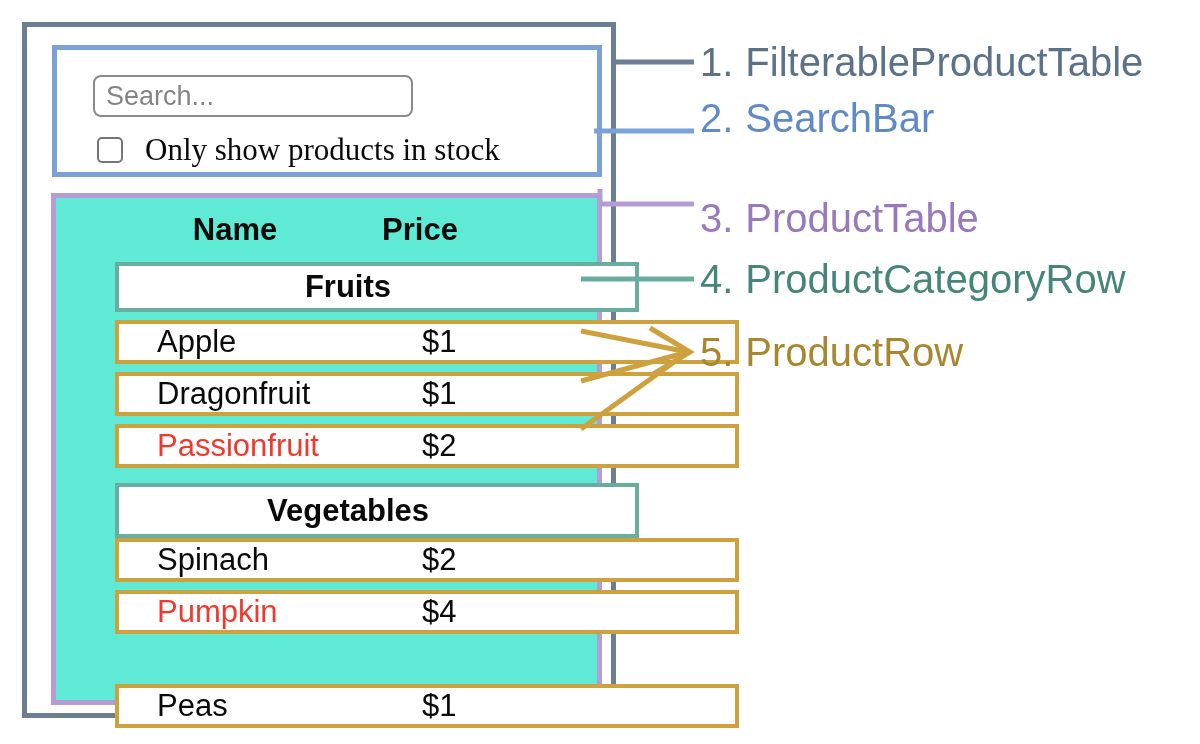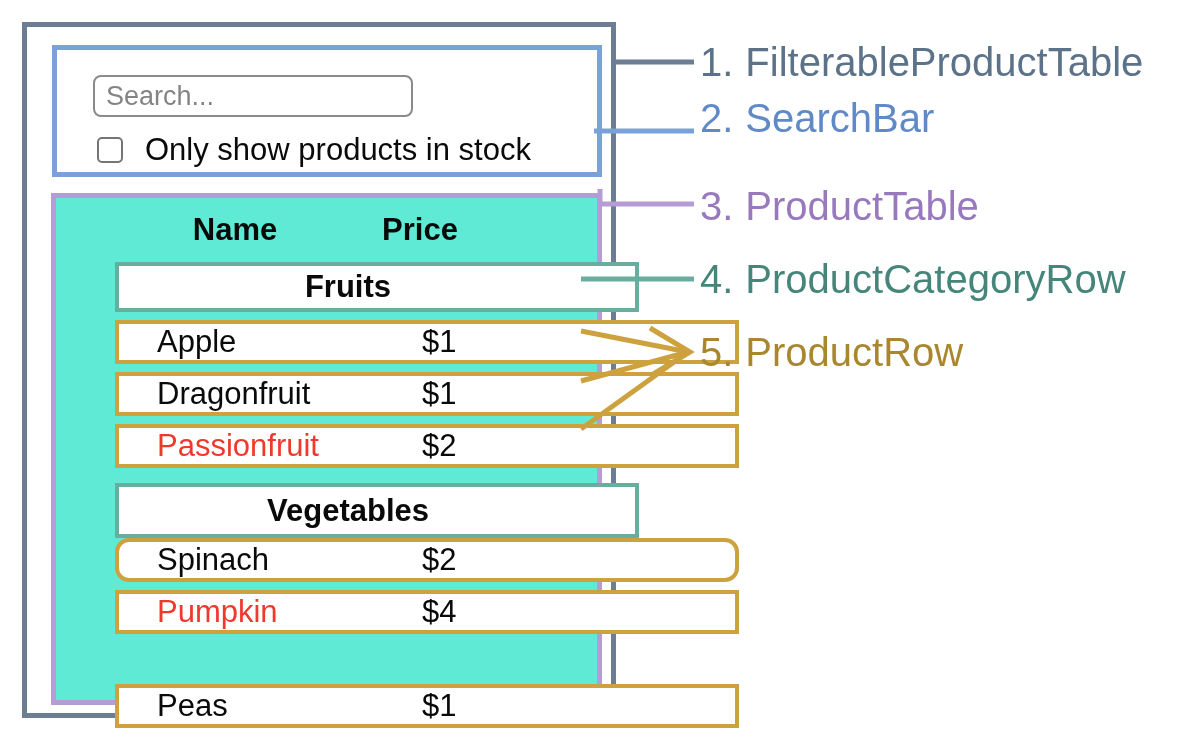--- a/index.html
+++ b/index.html
@@ -22,41 +22,41 @@
   .searchbar-box{left:47px;top:40px;width:550px;height:132px;border:5px solid var(--blue-border);background:#fff;}
   .table-box{left:46px;top:188px;width:551px;height:512px;border:5px solid var(--purple-border);background:#5eead4;}
   
   .search-input{
     left:88px;top:70px;width:320px;height:42px;border:2px solid var(--input-border);
     border-radius:8px;font-family:"Liberation Sans",sans-serif;font-size:27px;
     color:#333;padding:0 11px;outline:none;background:#fff;
   }
   .search-input::placeholder{color:var(--input-text);opacity:1;}
   .checkbox{left:92px;top:132px;width:26px;height:26px;border:2px solid var(--checkbox-border);border-radius:5px;background:#fff;}
-  .checkbox-label{left:140px;top:145px;transform:translateY(-50%);font-size:31px;white-space:nowrap;}
+  .checkbox-label{left:140px;top:145px;transform:translateY(-50%);font-size:31px;white-space:nowrap;font-family:Liberation Serif, serif;}
   
   .col-header{top:220px;transform:translate(-50%,-50%);font-size:31px;font-weight:bold;white-space:nowrap;}
   .header-name{left:225px;} .header-price{left:410px;}
   .category-row{
     left:59px;width:524px;height:50px;border:4px solid var(--teal-border);background:#fff;
     display:flex;align-items:center;justify-content:center;padding-right:58px;
     font-size:31px;font-weight:bold;
   }
   .product-row{
     left:59px;width:624px;height:44px;border:4px solid var(--gold-border);background:#fff;
     font-size:31px;
   }
   .product-row .cell-name{position:absolute;left:38px;top:50%;transform:translateY(-50%);white-space:nowrap;}
   .product-row .cell-price{position:absolute;left:303px;top:50%;transform:translateY(-50%);white-space:nowrap;}
   .red{color:var(--red-text);}
   
   .legend-item{left:700px;transform:translateY(-50%);font-size:40px;white-space:nowrap;}
   .legend-item .num{margin-right:12px;}
   .lg-slate{color:var(--slate-text);} .lg-blue{color:var(--blue-text);}
-  .lg-purple{color:var(--purple-text);} .lg-teal{color:var(--teal-text);}
+  .lg-purple{color:var(--purple-text);margin-top:12px;} .lg-teal{color:var(--teal-text);}
   .lg-gold{color:var(--gold-text);}
   
   .overlay{left:0;top:0;width:1200px;height:744px;pointer-events:none;z-index:10;}
   .ln-slate{stroke:var(--slate-border);} .ln-blue{stroke:var(--blue-border);}
   .ln-purple{stroke:var(--purple-border);} .ln-teal{stroke:var(--teal-border);}
   .ln-gold{stroke:var(--gold-border);}
   .ln{stroke-width:5;fill:none;}
 </style>
 </head>
 <body>
@@ -87,21 +87,21 @@
     </div>
     <div class="abs product-row" style="top:226px;">
       <span class="cell-name red">Passionfruit</span>
       <span class="cell-price">$2</span>
     </div>
 
     <div class="abs category-row" style="top:285px;height:55px;">
       <span>Vegetables</span>
     </div>
 
-    <div class="abs product-row" style="top:340px;border-radius:14px;">
+    <div class="abs product-row" style="top:340px;">
       <span class="cell-name">Spinach</span>
       <span class="cell-price">$2</span>
     </div>
     <div class="abs product-row" style="top:392px;text-align:right;">
       <span class="cell-name red">Pumpkin</span>
       <span class="cell-price">$4</span>
     </div>
     <div class="abs product-row" style="top:442px;margin-top:44px;">
       <span class="cell-name">Peas</span>
       <span class="cell-price">$1</span>

